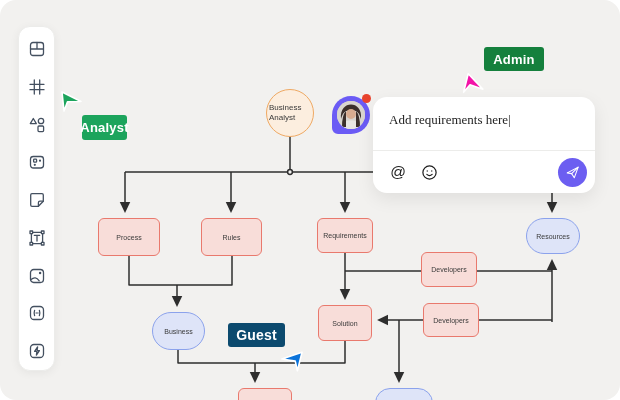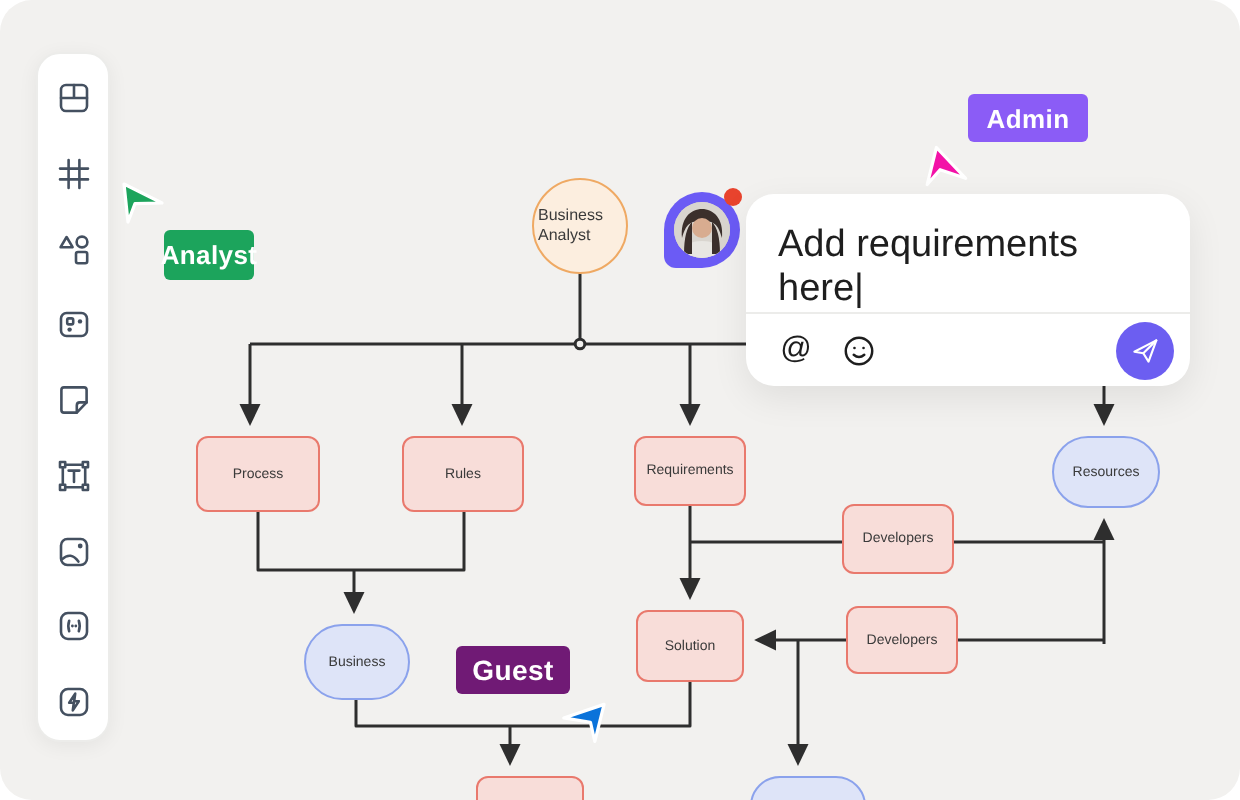--- a/index.html
+++ b/index.html
@@ -19,38 +19,38 @@
   .node{position:absolute;display:flex;align-items:center;justify-content:center;text-align:left;
     font-size:7px;color:#3A3A3A;box-sizing:border-box;}
   .node.red{background:#F8DDD9;border:1.5px solid #E9796D;border-radius:6px;}
   .node.blue{background:#DEE4F8;border:1.5px solid #8BA2EC;border-radius:999px;}
   .node.start{background:#FCEEDF;border:1.5px solid #EFA963;border-radius:50%;font-size:8px;line-height:1.25;}
 
   
   .badge{position:absolute;color:#fff;font-size:13px;font-weight:600;display:flex;align-items:center;
     justify-content:center;border-radius:3px;letter-spacing:.2px;}
   .badge.editor{left:82px;top:115px;width:45px;height:25px;background:#1CA45C;}
-  .badge.admin{left:484px;top:47px;width:60px;height:24px;background:#8b5cf6;}
-  .badge.guest{left:228px;top:323px;width:57px;height:24px;background:#701a75;font-size:14px;}
+  .badge.admin{left:484px;top:47px;width:60px;height:24px;background:#15803d;}
+  .badge.guest{left:228px;top:323px;width:57px;height:24px;background:#0c4a6e;font-size:14px;}
   .cursor{position:absolute;width:24px;height:24px;}
   .cursor svg{display:block;width:24px;height:24px;overflow:visible;}
   .cursor.editor{left:58px;top:88px;}
   .cursor.admin{left:461px;top:72px;transform:rotate(20deg);}
   .cursor.guest{left:281px;top:347px;transform:scaleX(-1) rotate(-8deg);}
 
   
   .avatar{position:absolute;left:332px;top:96px;width:38px;height:38px;background:#6B5BF5;
     border-radius:50% 50% 50% 6px;display:flex;align-items:center;justify-content:center;cursor:pointer;}
   .avatar .photo{width:28px;height:28px;border-radius:50%;overflow:hidden;background:#d9d5cf;}
   .avatar .dot{position:absolute;right:-1px;top:-2px;width:9px;height:9px;border-radius:50%;background:#E8432D;}
 
   
   .comment{position:absolute;left:373px;top:97px;width:222px;height:96px;background:#fff;border-radius:14px;
     box-shadow:0 6px 18px rgba(0,0,0,.08);box-sizing:border-box;display:flex;flex-direction:column;}
-  .comment .text{flex:1;padding:15px 16px 0;font-size:19px;color:#1E1E1E;cursor:text;}
+  .comment .text{flex:1;padding:15px 16px 0;font-size:13px;color:#1E1E1E;cursor:text;font-family:Liberation Serif, serif;}
   .comment .row{height:42px;border-top:1px solid #ECECEA;display:flex;align-items:center;padding:0 8px 0 16px;gap:13px;}
   .cicon{width:18px;height:18px;display:flex;align-items:center;justify-content:center;color:#1E1E1E;cursor:pointer;}
   .cicon.at{font-size:15.5px;font-weight:400;}
   .cicon svg{width:17px;height:17px;stroke:#1E1E1E;fill:none;stroke-width:1.3;stroke-linecap:round;}
   .send{margin-left:auto;width:29px;height:29px;border-radius:50%;background:#6C5EF1;border:none;display:flex;
     align-items:center;justify-content:center;cursor:pointer;}
   .send svg{width:17px;height:17px;stroke:#fff;fill:none;stroke-width:1.5;stroke-linejoin:round;stroke-linecap:round;}
 </style>
 </head>
 <body>

